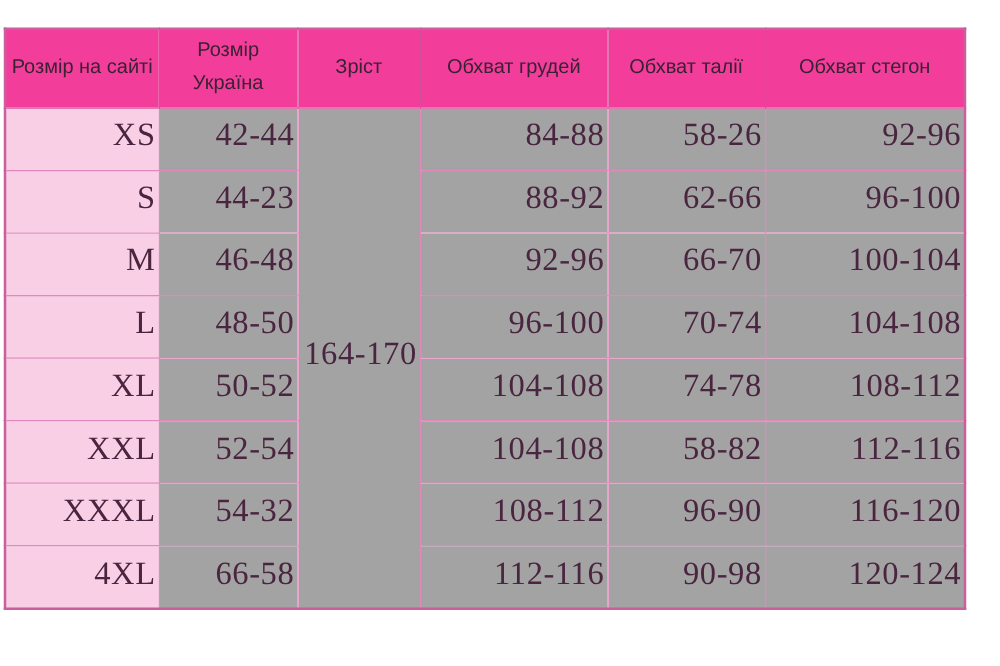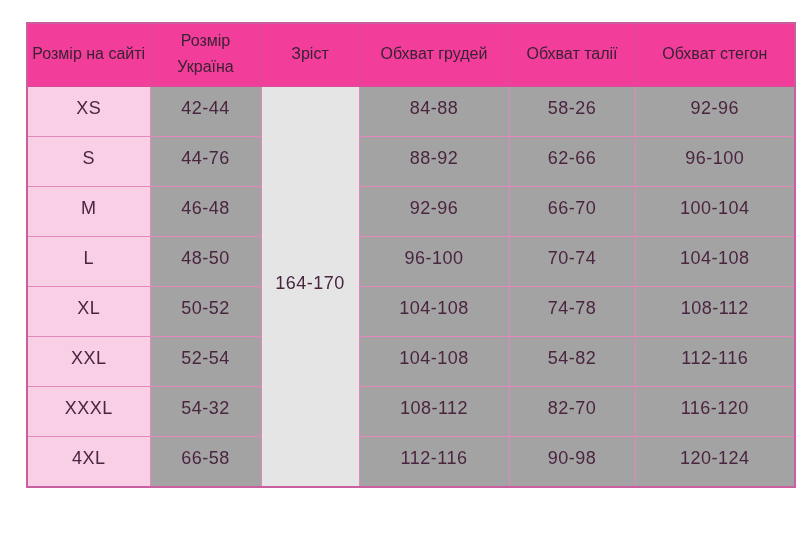--- a/index.html
+++ b/index.html
@@ -11,21 +11,21 @@
     overflow: hidden;
   }
   .stage {
     position: relative;
     width: 800px;
     height: 533px;
     background: #ffffff;
   }
   table.size-chart {
     position: absolute;
-    left: 26px;
+    left: 3px;
     top: 22px;
     width: 768px;
     height: 466px;
     border-collapse: collapse;
     table-layout: fixed;
     border: 2px solid #c95f9f;
   }
   th, td {
     border: 1px solid #e288bd;
     text-align: center;
@@ -40,27 +40,28 @@
     border-color: #d44f98;
     color: #3a2134;
     font-family: "Liberation Sans", sans-serif;
     font-weight: normal;
     font-size: 16px;
     line-height: 1.6;
     padding-bottom: 2px;
   }
   td {
     color: #4a2540;
-    font-family: Liberation Sans, sans-serif;
-    font-size: 18px;
+    font-family: Liberation Serif, serif;
+    font-size: 26px;
     letter-spacing: 0.5px;
+    text-align: right;
   }
   td.col-site   { background: #f8cfe5; }
   td.col-plain  { background: #a3a3a3; }
-  td.col-height { background: #e5e5e5; margin-top: 40px; }
+  td.col-height { background: #a3a3a3; margin-top: 40px; }
 </style>
 </head>
 <body>
 
 <div class="stage">
   <table class="size-chart">
     <colgroup>
       <col style="width:123px">
       <col style="width:111px">
       <col style="width:98px">
@@ -82,21 +83,21 @@
       <tr>
         <td class="col-site">XS</td>
         <td class="col-plain">42-44</td>
         <td class="col-height" rowspan="8">164-170</td>
         <td class="col-plain">84-88</td>
         <td class="col-plain">58-26</td>
         <td class="col-plain">92-96</td>
       </tr>
       <tr>
         <td class="col-site">S</td>
-        <td class="col-plain">44-76</td>
+        <td class="col-plain">44-23</td>
         <td class="col-plain">88-92</td>
         <td class="col-plain">62-66</td>
         <td class="col-plain">96-100</td>
       </tr>
       <tr>
         <td class="col-site">M</td>
         <td class="col-plain">46-48</td>
         <td class="col-plain">92-96</td>
         <td class="col-plain">66-70</td>
         <td class="col-plain">100-104</td>
@@ -112,28 +113,28 @@
         <td class="col-site">XL</td>
         <td class="col-plain">50-52</td>
         <td class="col-plain">104-108</td>
         <td class="col-plain">74-78</td>
         <td class="col-plain">108-112</td>
       </tr>
       <tr>
         <td class="col-site">XXL</td>
         <td class="col-plain">52-54</td>
         <td class="col-plain">104-108</td>
-        <td class="col-plain">54-82</td>
+        <td class="col-plain">58-82</td>
         <td class="col-plain">112-116</td>
       </tr>
       <tr>
         <td class="col-site">XXXL</td>
         <td class="col-plain">54-32</td>
         <td class="col-plain">108-112</td>
-        <td class="col-plain">82-70</td>
+        <td class="col-plain">96-90</td>
         <td class="col-plain">116-120</td>
       </tr>
       <tr>
         <td class="col-site">4XL</td>
         <td class="col-plain">66-58</td>
         <td class="col-plain">112-116</td>
         <td class="col-plain">90-98</td>
         <td class="col-plain">120-124</td>
       </tr>
     </tbody>

